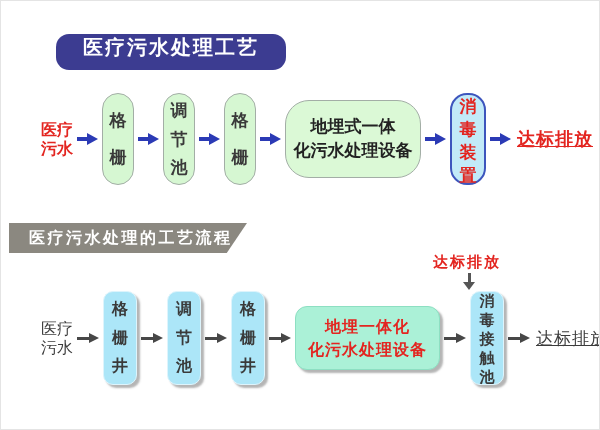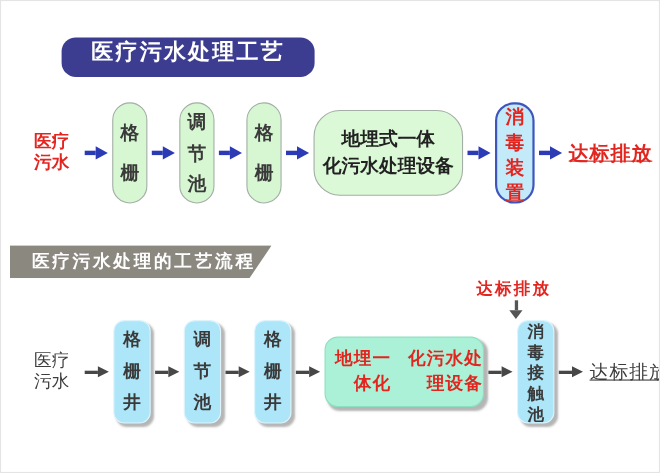--- a/index.html
+++ b/index.html
@@ -71,28 +71,27 @@
     width:34px; height:94px; border-radius:10px;
     background:#ace6f8; border:1px solid #ddf4fc;
     box-shadow:3px 3px 2px rgba(90,90,90,0.45);
     color:#3a3a3a; font-size:16px; font-weight:bold;
   }
   .box-blue.small-font { font-size:15px; }
   .box-mint {
     width:145px; height:64px; border-radius:12px;
     background:#abf1d7; border:1px solid #8ddfc2;
     box-shadow:3px 3px 2px rgba(90,90,90,0.45);
-    display:flex; flex-direction:row; justify-content:center; align-items:center;
+    display:flex; flex-direction:column; justify-content:center; align-items:center;
     color:#e32520; font-size:16px; font-weight:bold; line-height:1.45; flex:0 0 auto;
     letter-spacing:1px;
-    text-align:right;
-  }
-
-  
-  .src-label { width:42px; text-align:left; line-height:1.2; flex:0 0 auto; }
+  }
+
+  
+  .src-label { width:42px; text-align:right; line-height:1.2; flex:0 0 auto; }
   .src-red   { color:#e32520; font-size:16px; font-weight:bold; }
   .src-black { color:#3c3c3c; font-size:16px; }
   .out-label { white-space:nowrap; flex:0 0 auto; margin-left:2px;text-decoration:underline; }
   .out-red   { color:#e32520; font-size:18px; font-weight:bold; letter-spacing:1px; }
   .out-black { color:#3c3c3c; font-size:17px; letter-spacing:1px; }
   .disinfect-label {
     position:absolute; left:432px; top:252px;
     color:#e32520; font-size:15px; font-weight:bold; letter-spacing:2px;
   }
 </style>

